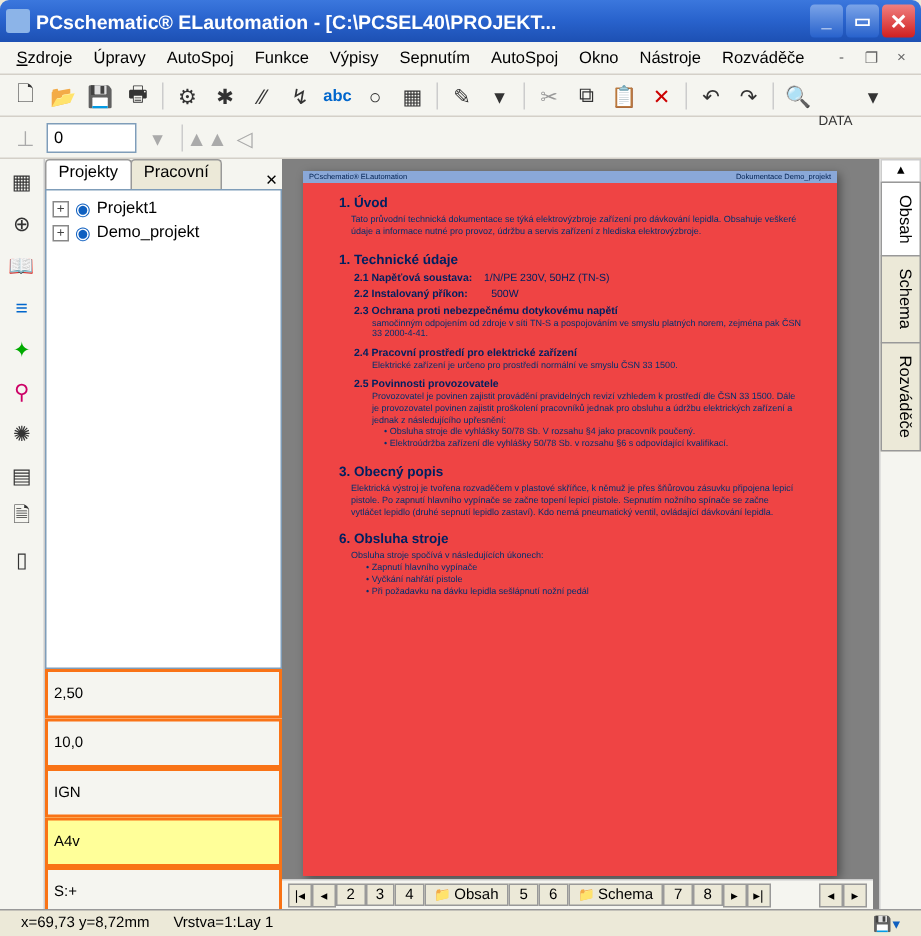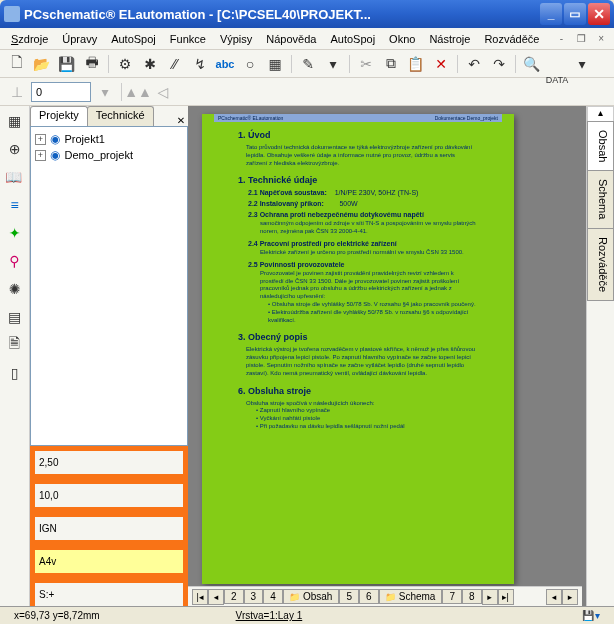--- a/index.html
+++ b/index.html
@@ -41,29 +41,29 @@
 .panel-tab { padding: 2px 8px; border: 1px solid #999; border-bottom: none; background: #ece9d8; font-size: 11px; border-radius: 3px 3px 0 0; margin-right: -1px; }
 .panel-tab.active { background: white; }
 .panel-close { width: 14px; font-size: 10px; text-align:center;}
 .tree { flex: 0 0 320px; background: white; border: 1px solid #7f9db9; padding: 4px; font-size: 11px; overflow: auto; }
 .tree .node { display: flex; align-items: center; gap: 4px; padding: 1px 0; }
 .tree .expander { width: 11px; height: 11px; border: 1px solid #888; display: flex; align-items: center; justify-content: center; font-size: 9px; line-height: 1; color: #444; }
 .tree .eye { color: #1060c0; font-size: 12px; }
 
 
 .status-stack { display: flex; flex-direction: column; }
-.status-cell { height: 33px; border: 5px solid #f97316; background: #f5f5f0; padding: 0 4px; font-size: 10px; display: flex; align-items: center; }
+.status-cell { height: 33px; border: 2px solid #f97316; background: #f5f5f0; padding: 0 4px; font-size: 10px; display: flex; align-items: center; }
 
 
 .thumb { height: 85px; background: #1a1a2e; border: 1px solid #7f9db9; margin-top: 2px; position: relative; }
 .thumb .device { position: absolute; left: 20px; top: 22px; width: 80px; height: 50px; background: linear-gradient(135deg,#9ab,#678); border-radius: 4px; }
 
 
 .canvas-wrap { flex: 1; background: #808080; position: relative; overflow: hidden; }
-.page { position: absolute; left: 14px; top: 8px; width: 312px; height: 470px; background: #84cc16; box-shadow: 2px 2px 6px rgba(0,0,0,0.4); padding: 16px 36px; font-size: 7px; color: #003070; overflow: hidden; }
+.page { position: absolute; left: 14px; top: 8px; width: 356px; height: 470px; background: #ef4444; box-shadow: 2px 2px 6px rgba(0,0,0,0.4); padding: 16px 24px; font-size: 7px; color: #003070; overflow: hidden; }
 .page .header-bar { background: #8aa8d8; height: 8px; margin: -16px -24px 8px -24px; display:flex; justify-content:space-between; padding:0 4px; font-size:5px; color:#002050; align-items:center;}
 .page h2 { font-size: 9px; font-weight: bold; margin: 8px 0 4px 0; color: #002060; }
 .page .body { margin-left: 8px; font-size: 6px; line-height: 1.3; color: #003070; }
 .page .sub { margin: 4px 0 2px 10px; font-weight: bold; font-size: 7px; color: #002060; }
 .page .sub-body { margin-left: 22px; font-size: 6px; line-height:1.3; }
 
 
 .right-tabs { width: 28px; background: #f5f5f0; border-left: 1px solid #ccc; display: flex; flex-direction: column; }
 .right-tabs .arrow { height: 16px; text-align: center; font-size: 10px; border:1px solid #ccc; background:#fff;}
 .right-tabs .vtab { writing-mode: vertical-rl; padding: 8px 4px; border: 1px solid #999; background: #ece9d8; font-size: 11px; margin-top: -1px; text-align: center; }
@@ -92,21 +92,21 @@
   <div class="win-btn max">▭</div>
   <div class="win-btn close">✕</div>
 </div>
 
 <div class="menubar">
   <div class="item"><u>S</u><span></span><span>zdroje</span></div>
   <div class="item">Úpravy</div>
   <div class="item">AutoSpoj</div>
   <div class="item">Funkce</div>
   <div class="item">Výpisy</div>
-  <div class="item">Nápověda</div>
+  <div class="item">Sepnutím</div>
   <div class="item">AutoSpoj</div>
   <div class="item">Okno</div>
   <div class="item">Nástroje</div>
   <div class="item">Rozváděče</div>
   <div class="spacer"></div>
   <div class="mdi-btn">-</div>
   <div class="mdi-btn">❐</div>
   <div class="mdi-btn">×</div>
 </div>
 
@@ -161,21 +161,21 @@
     <div class="ibtn">✺</div>
     <div class="ibtn">▤</div>
     <div class="ibtn">🗎</div>
     <div class="ibtn">▯</div>
   </div>
 
   <div class="left-panel">
     <div class="panel-tabs-row">
       <div class="panel-tabs">
         <div class="panel-tab active">Projekty</div>
-        <div class="panel-tab">Technické</div>
+        <div class="panel-tab">Pracovní</div>
       </div>
       <div class="panel-close">✕</div>
     </div>
     <div class="tree">
       <div class="node">
         <span class="expander">+</span>
         <span class="eye">◉</span>
         <span>Projekt1</span>
       </div>
       <div class="node">
@@ -249,16 +249,16 @@
   <div class="navbtn">▸</div>
   <div class="navbtn">▸|</div>
   <div class="scroll">
     <div class="navbtn">◂</div>
     <div class="navbtn">▸</div>
   </div>
 </div>
 
 <div class="statusbar">
   <div class="cell">x=69,73 y=8,72mm</div>
-  <div class="cell" style="margin-left:120px;text-decoration:underline;">Vrstva=1:Lay 1</div>
+  <div class="cell" style="">Vrstva=1:Lay 1</div>
   <div class="grow"></div>
   <div class="cell disk">💾▾</div>
 </div>
 
 </body></html>

